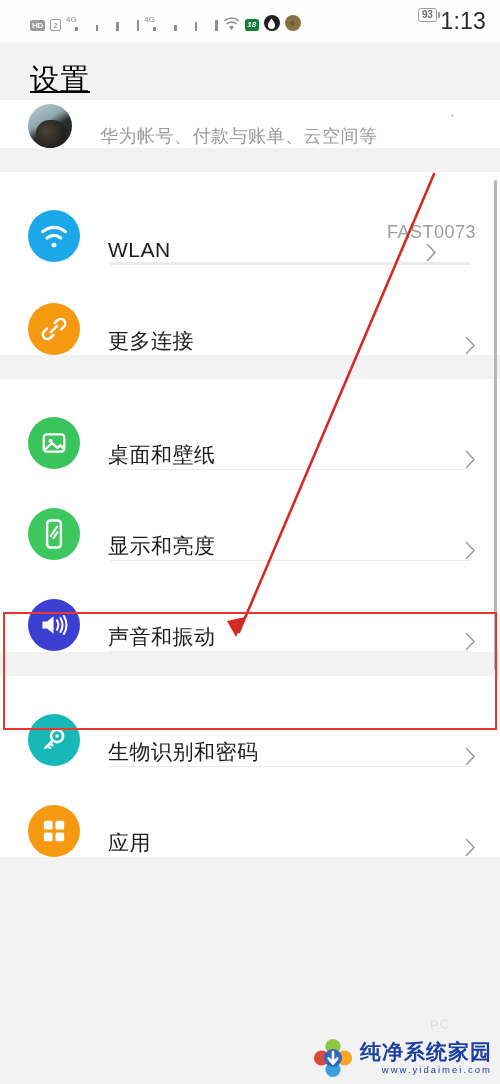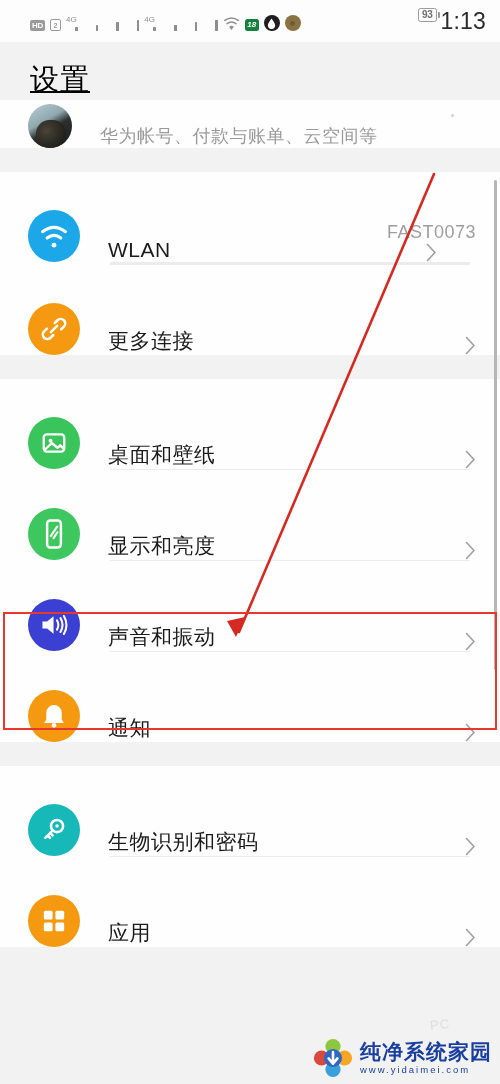--- a/index.html
+++ b/index.html
@@ -129,21 +129,21 @@
     position:absolute; left:3px; top:612px; width:494px; height:118px;
     border:2.5px solid #e8382e; background:transparent;
   }
 
   
   .watermark {
     position:absolute; right:8px; bottom:6px;
     display:flex; align-items:center; gap:7px;
   }
   .wm-flower { width:40px; height:40px; position:relative; flex:0 0 40px; }
-  .wm-text { display:flex; flex-direction:column; line-height:1; }
+  .wm-text { display:flex; flex-direction:column; line-height:1;align-items:flex-end; }
   .wm-main {
     font-size:21px; font-weight:bold; color:#1a3fa0; letter-spacing:1px;
   }
   .wm-sub {
     font-size:9.5px; color:#1a3fa0; letter-spacing:2px; margin-top:3px;
   }
   .wm-ghost{
     position:absolute; right:50px; bottom:52px; font-size:13px; color:#dedede;
     letter-spacing:1px; transform:rotate(-6deg);
   }
@@ -314,35 +314,20 @@
         <span class="label">声音和振动</span>
         <span class="right">
           <span class="value"></span>
           <svg class="chev" viewBox="0 0 11 19">
             <path d="M1.5 1.5 L9 9.5 L1.5 17.5" stroke="#9e9e9e" stroke-width="1.6" fill="none" stroke-linecap="round" stroke-linejoin="round"></path>
           </svg>
         </span>
       </div>
       <div class="divider"></div>
 
-      <div class="row">
-        <span class="ic" style="background:#f59a10;">
-          <svg width="26" height="28" viewBox="0 0 22 24">
-            <path d="M11 2.6 A6.6 6.6 0 0 1 17.6 9.2 V15 L19.4 18 H2.6 L4.4 15 V9.2 A6.6 6.6 0 0 1 11 2.6 Z" fill="#fff"></path>
-            <circle cx="11" cy="20" r="2" fill="#fff"></circle>
-          </svg>
-        </span>
-        <span class="label">通知</span>
-        <span class="right">
-          <span class="value"></span>
-          <svg class="chev" viewBox="0 0 11 19">
-            <path d="M1.5 1.5 L9 9.5 L1.5 17.5" stroke="#9e9e9e" stroke-width="1.6" fill="none" stroke-linecap="round" stroke-linejoin="round"></path>
-          </svg>
-        </span>
-      </div>
     </div>
 
     <div class="gap"></div>
 
     <div class="group">
 
       <div class="row">
         <span class="ic" style="background:#16b8b8;">
           <svg width="28" height="28" viewBox="0 0 24 24">
             <circle cx="14.6" cy="8.6" r="5.2" stroke="#fff" stroke-width="2.2" fill="none"></circle>

